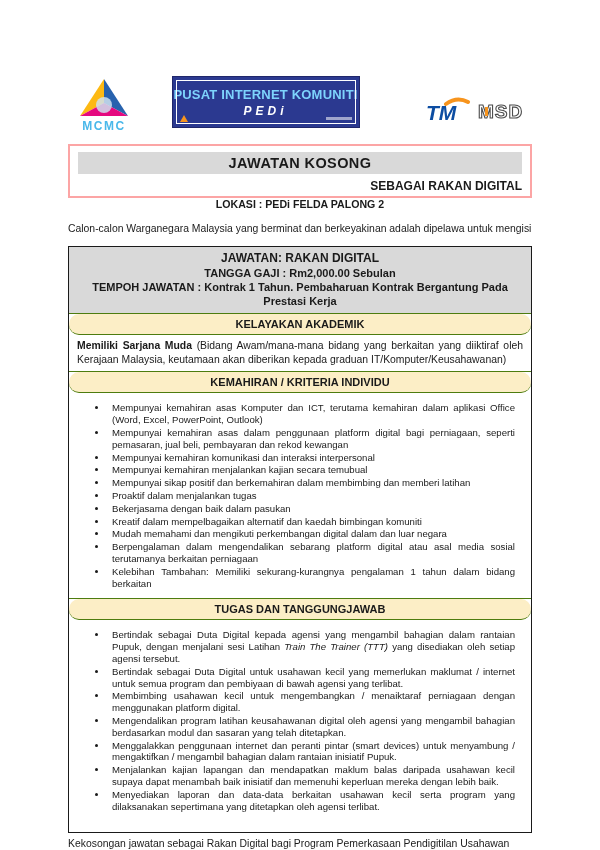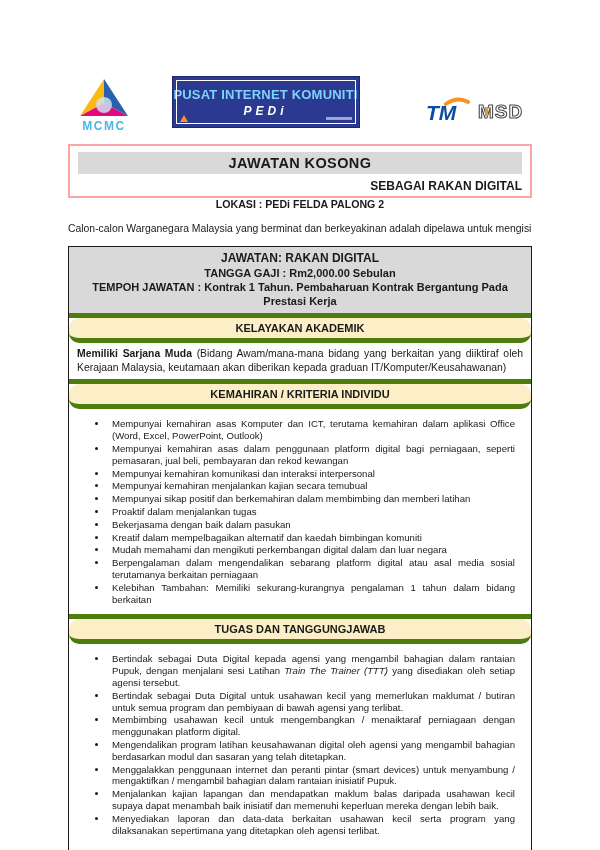--- a/index.html
+++ b/index.html
@@ -28,21 +28,21 @@
 
   
   .title-box { border: 2px solid #fca5a5; margin-top: 8px; padding: 6px 8px 3px 8px; }
   .title-bar { background: #d9d9d9; text-align: center; font-weight: bold; font-size: 14.5px; line-height: 22px; letter-spacing: .4px; }
   .subtitle { text-align: right; font-weight: bold; font-size: 12px; margin-top: 5px; }
   .location { text-align: center; font-weight: bold; font-size: 10.6px; margin-top: 0; }
   .intro { font-size: 10.4px; margin-top: 13px; }
 
   
   .main-table { margin-top: 12px; border: 1px solid #1a1a1a; }
-  .row { border-bottom: 5px solid #4d7c0f; }
+  .row { border-bottom: 1px solid #4d7c0f; }
   .row:last-child { border-bottom: none; }
   .row-position { background: #d9d9d9; text-align: center; font-weight: bold; padding: 4px 14px 5px 14px; }
   .pos-line1 { font-size: 12px; line-height: 15px; }
   .pos-line2, .pos-line3 { font-size: 11px; line-height: 14px; }
   .row-header { background: #fceec6; text-align: center; font-weight: bold; font-size: 11px; padding: 4px 4px; border-radius: 10px; }
   .row-body { background: #fff; padding: 4px 8px 5px 8px; font-size: 10.4px; line-height: 1.32; text-align: justify; }
   .row-body .b { font-weight: bold; }
   ul.bullets { list-style: disc; margin: 5px 8px 4px 0; padding-left: 31px; }
   ul.bullets li { font-size: 9.6px; line-height: 1.23; text-align: justify; padding-left: 4px; margin-bottom: 1px; }
   .duties-pad { padding-bottom: 16px; }
@@ -121,21 +121,21 @@
           <li>Mudah memahami dan mengikuti perkembangan digital dalam dan luar negara</li>
           <li>Berpengalaman dalam mengendalikan sebarang platform digital atau asal media sosial terutamanya berkaitan perniagaan</li>
           <li>Kelebihan Tambahan: Memiliki sekurang-kurangnya pengalaman 1 tahun dalam bidang berkaitan</li>
         </ul>
     </div>
 
     <div class="row row-header">TUGAS DAN TANGGUNGJAWAB</div>
     <div class="row row-body duties-pad">
       <ul class="bullets">
           <li><span>Bertindak sebagai Duta Digital kepada agensi yang mengambil bahagian dalam rantaian Pupuk, dengan menjalani sesi Latihan </span><span class="i">Train The Trainer (TTT)</span><span> yang disediakan oleh setiap agensi tersebut.</span></li>
-          <li>Bertindak sebagai Duta Digital untuk usahawan kecil yang memerlukan maklumat / butiran untuk semua program dan pembiyaan di bawah agensi yang terlibat.</li>
+          <li>Bertindak sebagai Duta Digital untuk usahawan kecil yang memerlukan maklumat / internet untuk semua program dan pembiyaan di bawah agensi yang terlibat.</li>
           <li>Membimbing usahawan kecil untuk mengembangkan / menaiktaraf perniagaan dengan menggunakan platform digital.</li>
           <li>Mengendalikan program latihan keusahawanan digital oleh agensi yang mengambil bahagian berdasarkan modul dan sasaran yang telah ditetapkan.</li>
           <li>Menggalakkan penggunaan internet dan peranti pintar (smart devices) untuk menyambung / mengaktifkan / mengambil bahagian dalam rantaian inisiatif Pupuk.</li>
           <li>Menjalankan kajian lapangan dan mendapatkan maklum balas daripada usahawan kecil supaya dapat menambah baik inisiatif dan memenuhi keperluan mereka dengan lebih baik.</li>
           <li>Menyediakan laporan dan data-data berkaitan usahawan kecil serta program yang dilaksanakan sepertimana yang ditetapkan oleh agensi terlibat.</li>
         </ul>
     </div>
   </div>
 
   <div class="footer">

